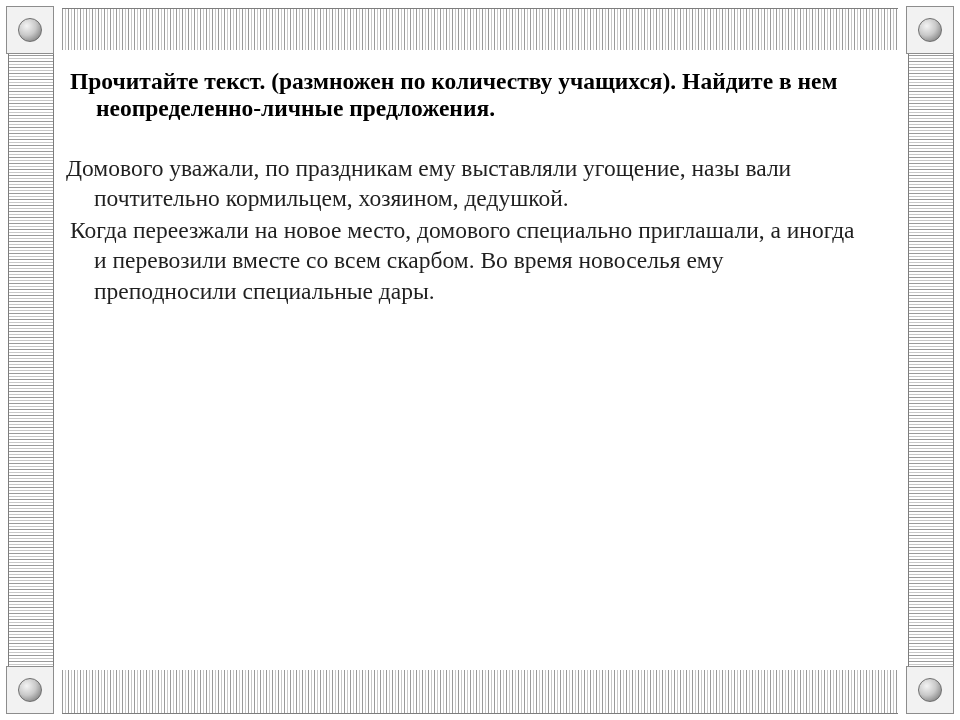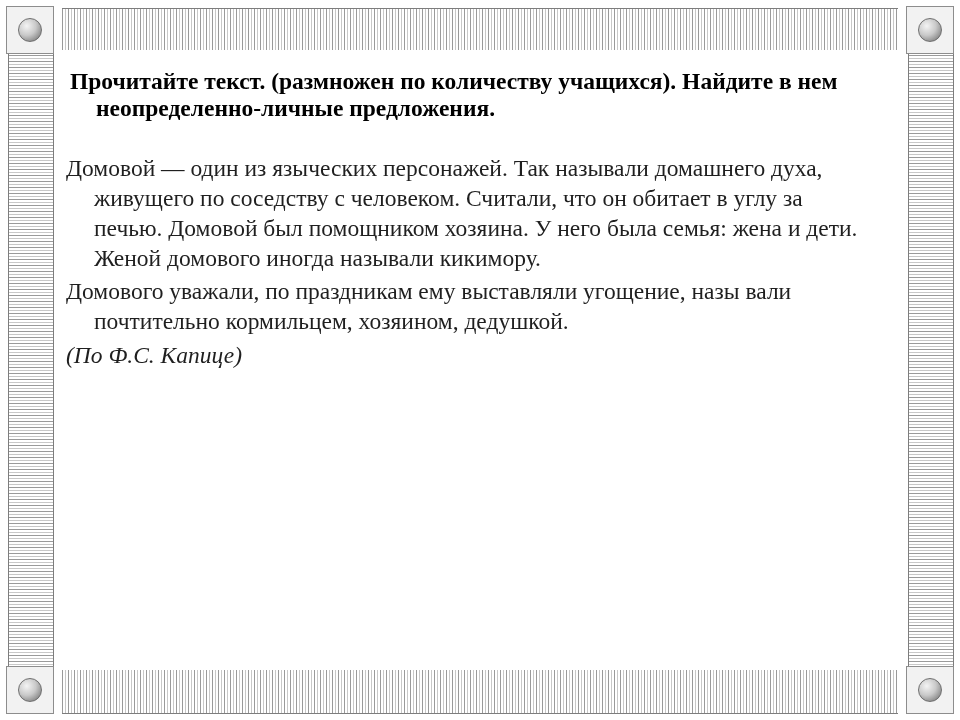--- a/index.html
+++ b/index.html
@@ -157,19 +157,18 @@
   </div>
 
   <div class="content">
 
     <div class="title">
       <span class="first-line">Прочитайте текст.  (размножен по количеству учащихся). Найдите</span>
       <span>в нем неопределенно-личные предложения.</span>
     </div>
 
     <div class="body-block">
-      <p class="para">Домовой — один из языческих персонажей. Так называли домашнего духа, живущего по соседству с человеком. Считали, что он обитает в углу за печью. Домовой был помощником хозяина. У него была семья: жена и дети. Женой домового иногда называли кикимору.</p>
       <p class="para">Домового уважали, по праздникам ему выставляли угощение, назы вали почтительно кормильцем, хозяином, дедушкой.</p>
-      <p class="source">(По Ф.С. Капице)</p>
+      <p class="para lead-space"> Когда переезжали на новое место, домового специально приглашали, а иногда и перевозили вместе со всем скарбом. Во время новоселья ему преподносили специальные дары.</p>
     </div>
 
   </div>
 </div>
 
 </body></html>

